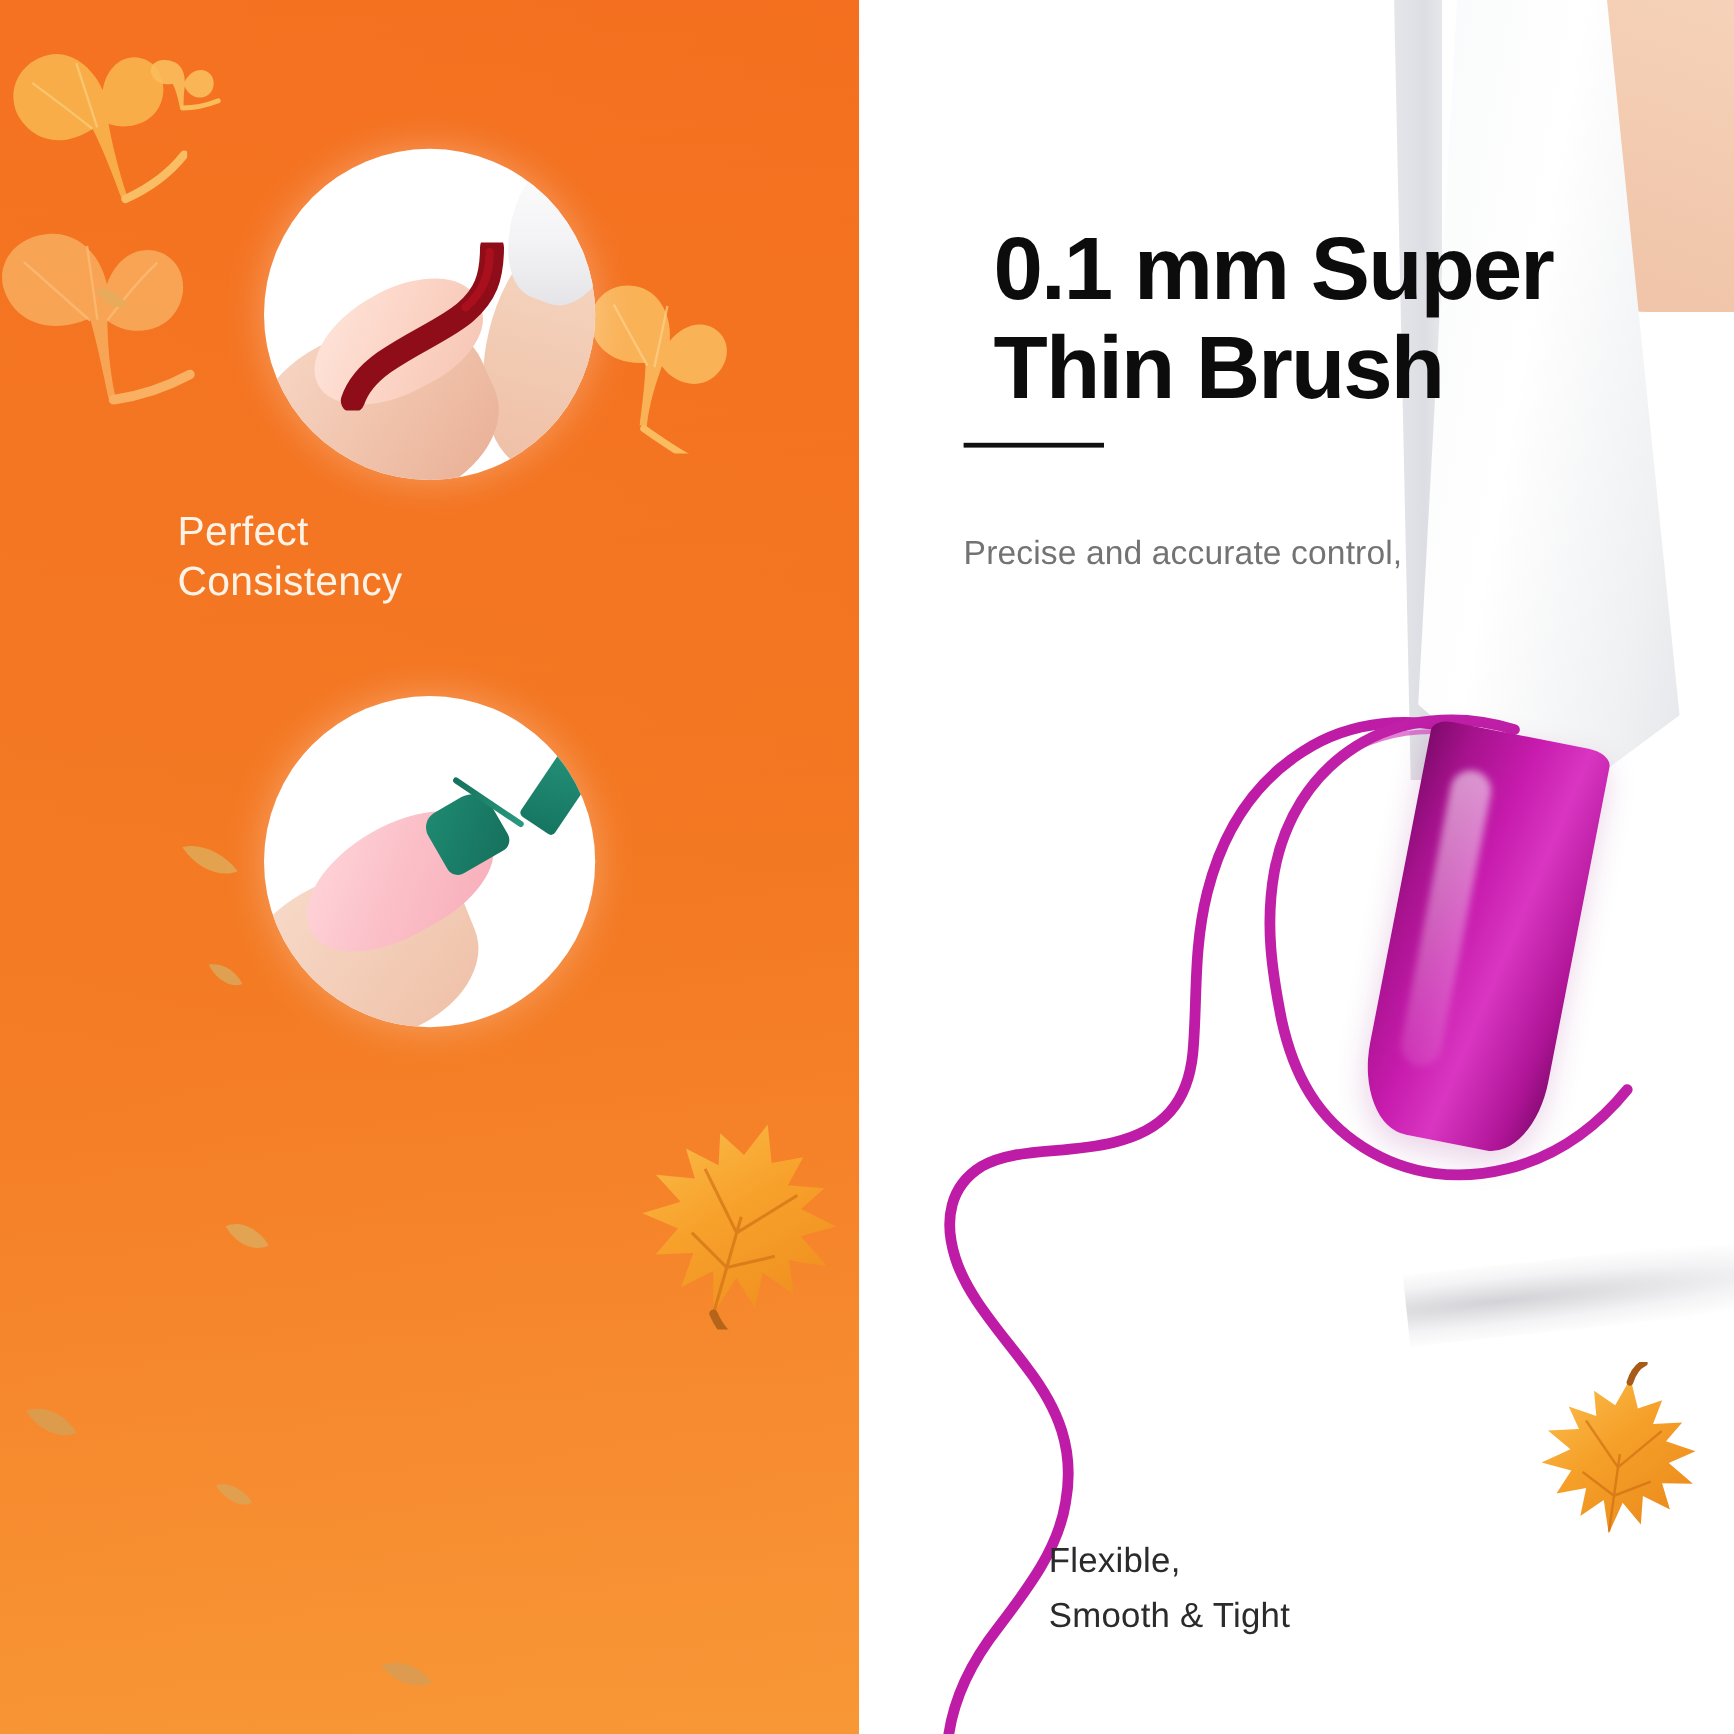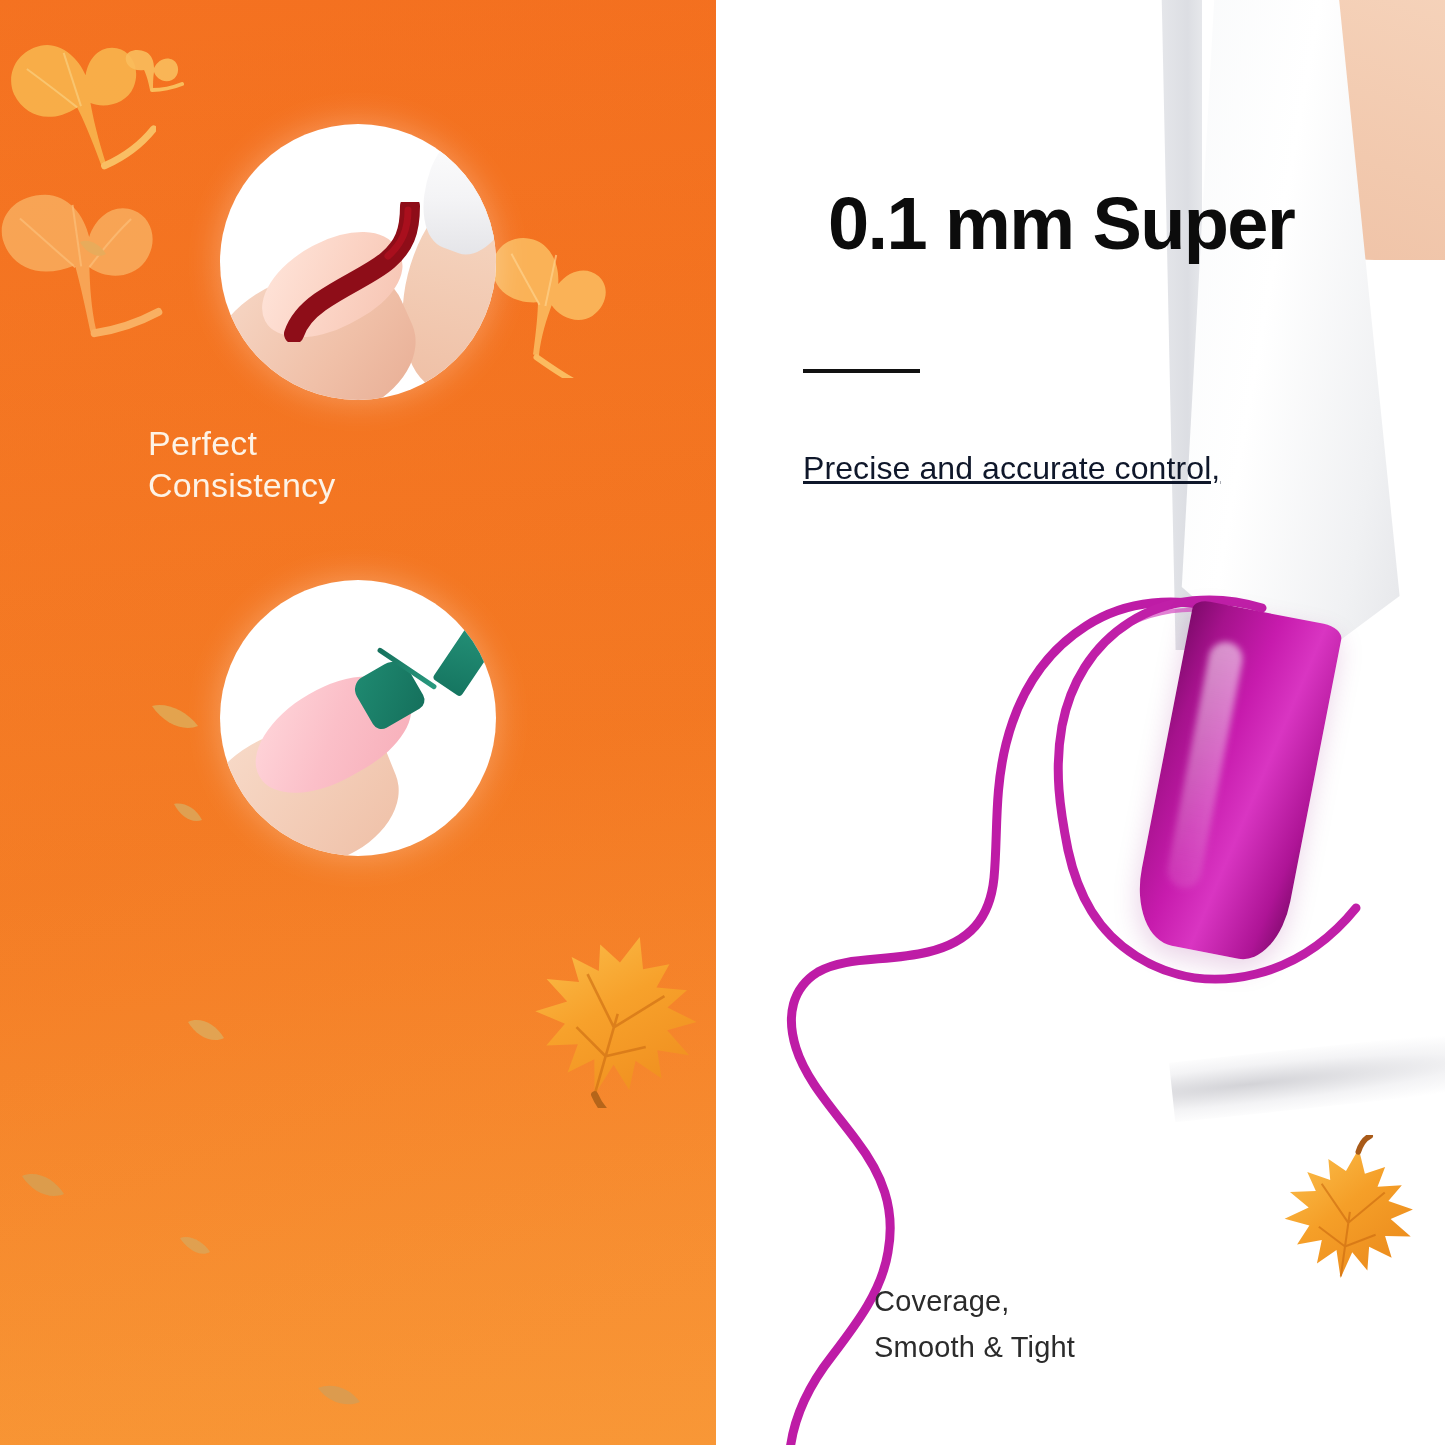--- a/index.html
+++ b/index.html
@@ -182,24 +182,23 @@
     margin-left:26px;
   }
   .divider{
     position:absolute;left:87px;top:369px;
     width:117px;height:4px;background:#111111;
     z-index:6;
   }
   .subcopy{
     position:absolute;left:87px;top:412px;
     width:520px;
-    font-size:32px;line-height:1.52;
-    color:#0f172a;letter-spacing:.1px;
+    font-size:28px;line-height:1.52;
+    color:#737373;letter-spacing:.1px;
     z-index:6;
-    text-decoration:underline;
   }
   .footnote{
     position:absolute;left:158px;top:1250px;
     font-size:29px;line-height:1.58;
     color:#2B2B2B;letter-spacing:.2px;
     z-index:6;
   }
 
   
   .cap-cone{
@@ -419,27 +418,28 @@
             </linearGradient>
           </defs>
           <path d="M98 178 L98 96 M98 110 L58 66 M98 110 L138 66 M98 140 L62 120 M98 140 L134 120" stroke="#C9690F" stroke-width="2.6" fill="none" opacity=".6"></path>
           <path d="M98 20 C100 8 104 2 110 -2" stroke="#A85A18" stroke-width="7" fill="none" stroke-linecap="round"></path>
         </g>
       </svg>
     </div>
 
     <h1 class="headline">
       <span>0.1 mm Super</span><br>
+      <span>Thin Brush</span>
     </h1>
 
     <div class="divider"></div>
 
     <p class="subcopy">
       <span>Precise and accurate control,</span><br>
     </p>
 
     <p class="footnote">
-      <span>Coverage,</span><br>
+      <span>Flexible,</span><br>
       <span>Smooth &amp; Tight</span>
     </p>
   </div>
 
 </div>
 
 </body></html>

